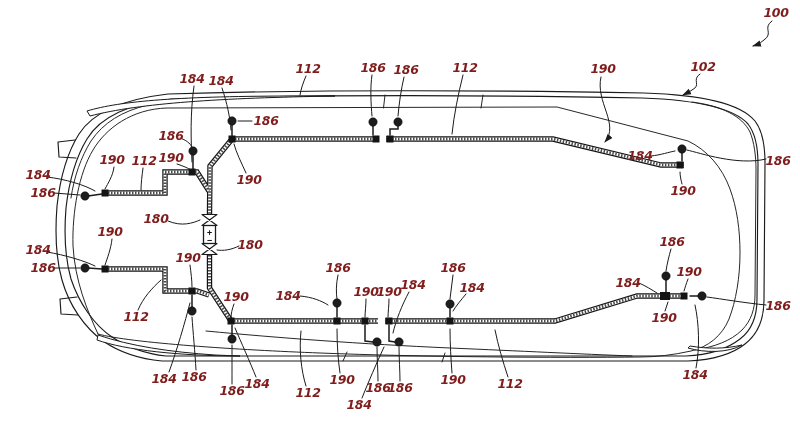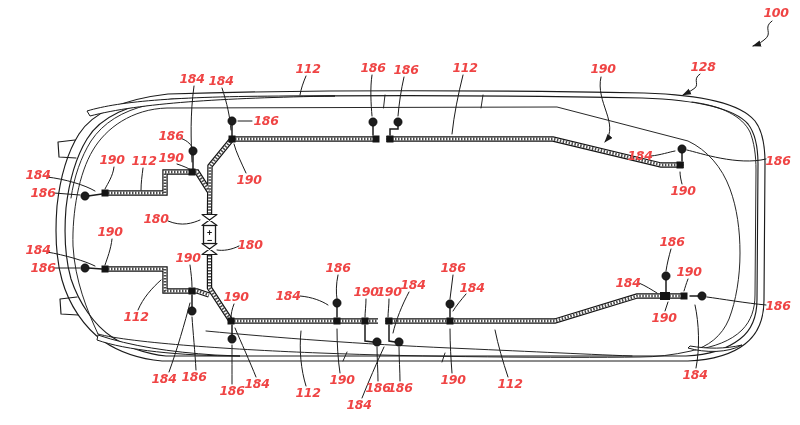--- a/index.html
+++ b/index.html
@@ -1,21 +1,21 @@
 <!DOCTYPE html>
 <html><head>
 <meta charset="utf-8">
 <style>
   html,body{margin:0;padding:0;background:#fff;}
   .stage{position:relative;width:800px;height:425px;background:#fff;overflow:hidden;
          font-family:"DejaVu Sans",sans-serif;}
   .stage svg{position:absolute;left:0;top:0;}
   .ref-label{position:absolute;transform:translate(-50%,-50%);
              font:italic 700 12.5px "DejaVu Sans",sans-serif;
-             color:#ef4444;letter-spacing:-0.4px;white-space:nowrap;line-height:1;}
+             color:#7f1d1d;letter-spacing:-0.4px;white-space:nowrap;line-height:1;}
   .lines{fill:none;stroke:#1b1b1b;stroke-width:1.15;stroke-linejoin:round;stroke-linecap:round;}
   .thin{fill:none;stroke:#1b1b1b;stroke-width:0.95;stroke-linejoin:round;stroke-linecap:round;}
   .leader{fill:none;stroke:#1b1b1b;stroke-width:1.0;stroke-linecap:round;}
   .busO{fill:none;stroke:#141414;stroke-width:5.4;stroke-linejoin:miter;}
   .busW{fill:none;stroke:#ffffff;stroke-width:3;stroke-linejoin:miter;}
   .busH{fill:none;stroke:#4a4a4a;stroke-width:3;stroke-linejoin:miter;stroke-dasharray:1.5 1.5;}
   .wire{fill:none;stroke:#1b1b1b;stroke-width:1.5;stroke-linecap:round;}
   .dot{fill:#1d1d1d;stroke:#000;stroke-width:0.5;}
   .sq{fill:#141414;}
   .sliver{fill:#ffffff;stroke:#1b1b1b;stroke-width:1;}
@@ -220,21 +220,21 @@
     <path class="leader" d="M639,283 C646,286 652,290 657,293"></path>
     <path class="leader" d="M688,279 C686,284 685,288 684,291"></path>
     <path class="leader" d="M665,311 C666,308 667,305 668,302"></path>
     <path class="leader" d="M766,305 C745,303 722,299 707,297"></path>
     <path class="leader" d="M696,368 C700,348 699,323 695,305"></path>
   </g>
 </svg>
 
 <div id="labels">
       <span class="ref-label" style="left: 776px; top: 13px;">100</span>
-      <span class="ref-label" style="left: 703px; top: 67px;">128</span>
+      <span class="ref-label" style="left: 703px; top: 67px;">102</span>
       <span class="ref-label" style="left: 603px; top: 69px;">190</span>
       <span class="ref-label" style="left: 308px; top: 69px;">112</span>
       <span class="ref-label" style="left: 373px; top: 68px;">186</span>
       <span class="ref-label" style="left: 406px; top: 70px;">186</span>
       <span class="ref-label" style="left: 465px; top: 68px;">112</span>
       <span class="ref-label" style="left: 192px; top: 79px;">184</span>
       <span class="ref-label" style="left: 221px; top: 81px;">184</span>
       <span class="ref-label" style="left: 266px; top: 121px;">186</span>
       <span class="ref-label" style="left: 171px; top: 136px;">186</span>
       <span class="ref-label" style="left: 112px; top: 160px;">190</span>

